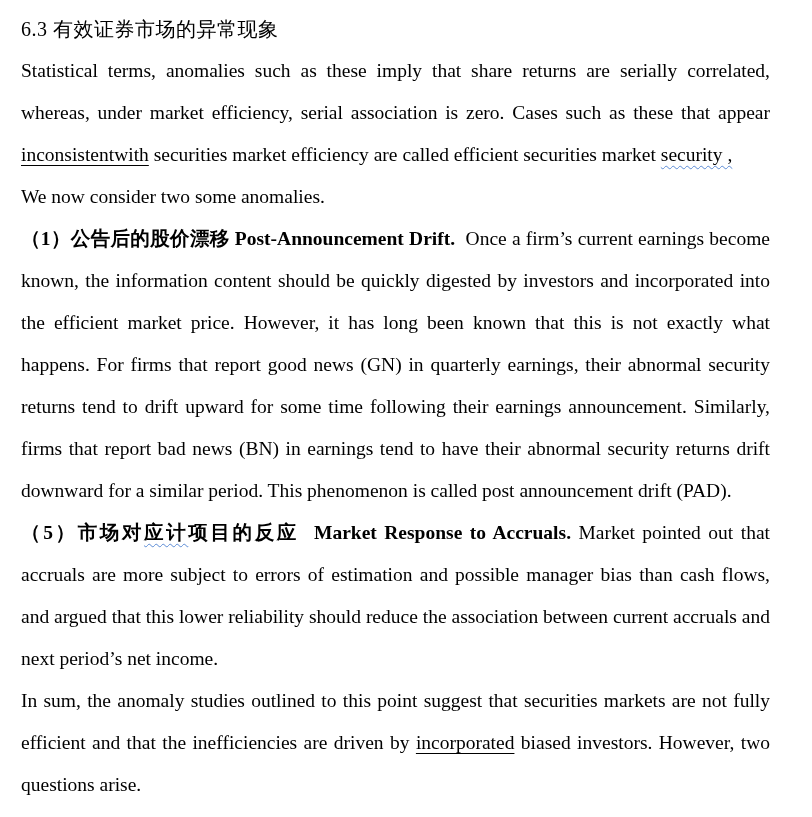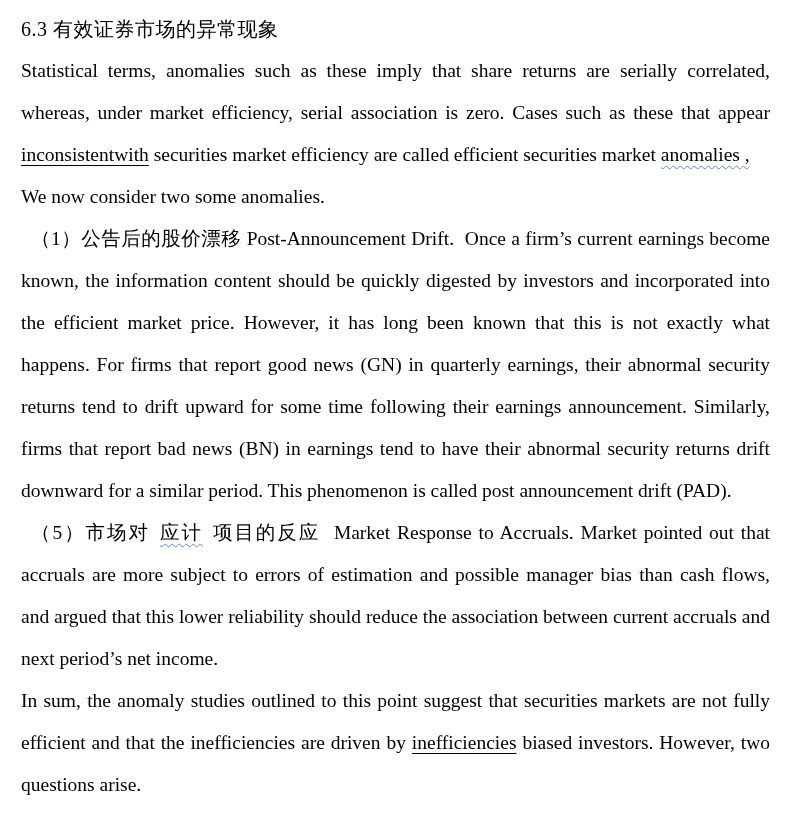--- a/index.html
+++ b/index.html
@@ -29,22 +29,21 @@
     font-weight: normal;
     line-height: 42px;
     text-align: left;
     letter-spacing: 0.5px;
   }
   .para {
     margin: 0;
     text-align: justify;
   }
   .b {
-    font-weight: normal;
-    margin-left: 10px;
+    font-weight: bold;
   }
   .sq-red {
     text-decoration-line: underline;
     text-decoration-style: wavy;
     text-decoration-color: #ff2c1f;
     text-decoration-thickness: 1px;
     text-underline-offset: 4px;
     text-decoration-skip-ink: none;
     text-decoration: underline;
   }
@@ -58,32 +57,32 @@
   }
 </style>
 </head>
 <body>
 
 <div class="page">
 
   <h1 class="heading">6.3 有效证券市场的异常现象</h1>
 
   <p class="para">
-    <span>Statistical terms, anomalies such as these imply that share returns are serially correlated, whereas, under market efficiency, serial association is zero. Cases such as these that appear </span><span class="sq-red">inconsistentwith</span><span> securities market efficiency are called efficient securities market </span><span class="sq-blue">anomalies ,</span>
+    <span>Statistical terms, anomalies such as these imply that share returns are serially correlated, whereas, under market efficiency, serial association is zero. Cases such as these that appear </span><span class="sq-red">inconsistentwith</span><span> securities market efficiency are called efficient securities market </span><span class="sq-blue">security ,</span>
   </p>
 
   <p class="para">
     <span>We now consider two some anomalies.</span>
   </p>
 
   <p class="para">
     <span class="b">（1）公告后的股价漂移 Post-Announcement Drift.</span><span>&nbsp; Once a firm’s current earnings become known, the information content should be quickly digested by investors and incorporated into the efficient market price. However, it has long been known that this is not exactly what happens. For firms that report good news (GN) in quarterly earnings, their abnormal security returns tend to drift upward for some time following their earnings announcement. Similarly, firms that report bad news (BN) in earnings tend to have their abnormal security returns drift downward for a similar period. This phenomenon is called post announcement drift (PAD).</span>
   </p>
 
   <p class="para">
     <span class="b">（5）市场对</span><span class="b sq-blue">应计</span><span class="b">项目的反应 &nbsp;Market Response to Accruals.</span><span> Market pointed out that accruals are more subject to errors of estimation and possible manager bias than cash flows, and argued that this lower reliability should reduce the association between current accruals and next period’s net income.</span>
   </p>
 
   <p class="para">
-    <span>In sum, the anomaly studies outlined to this point suggest that securities markets are not fully efficient and that the inefficiencies are driven by </span><span class="sq-red">inefficiencies</span><span> biased investors. However, two questions arise.</span>
+    <span>In sum, the anomaly studies outlined to this point suggest that securities markets are not fully efficient and that the inefficiencies are driven by </span><span class="sq-red">incorporated</span><span> biased investors. However, two questions arise.</span>
   </p>
 
 </div>
 
 </body></html>

